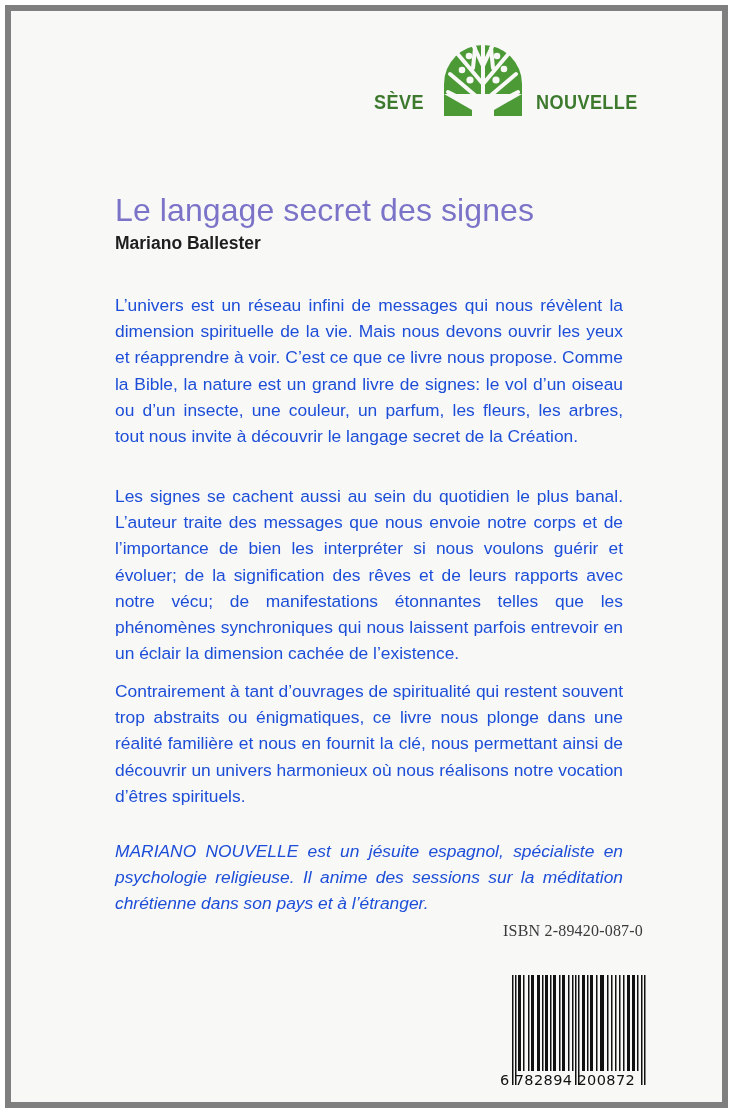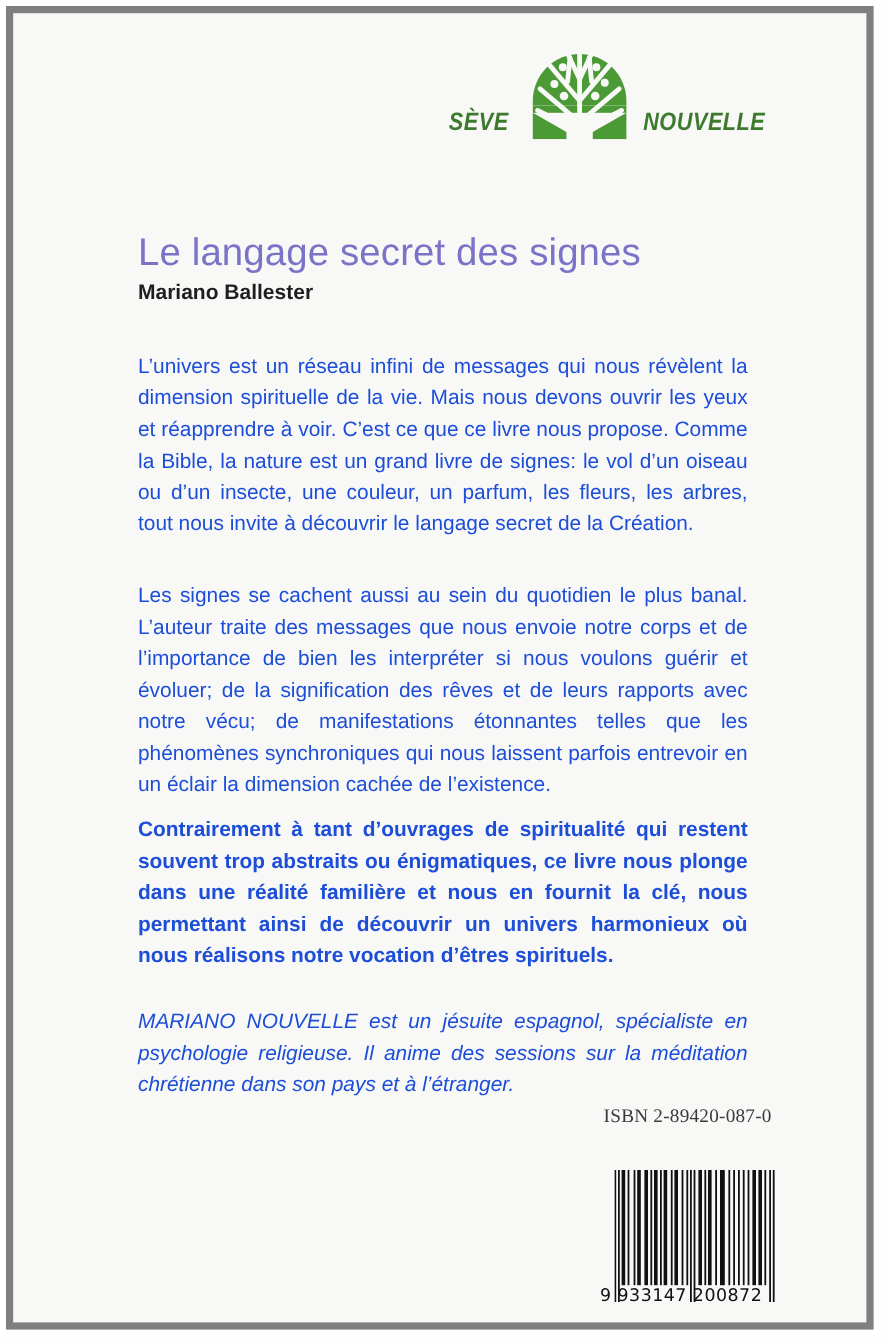--- a/index.html
+++ b/index.html
@@ -17,21 +17,21 @@
     box-sizing: border-box;
     border-left: 6px solid #7f7f7f;
     border-top: 6px solid #7f7f7f;
     border-right: 6px solid #7f7f7f;
     border-bottom: 6px solid #7f7f7f;
     background: #f8f8f7;
   }
   .logo {
     position: absolute;
     left: 368px; top: 22px;
-    width: 290px; height: 100px; font-style: italic;
+    width: 290px; height: 100px;
   }
   .logo-word {
     position: absolute;
     top: 68px;
     font-family: "Liberation Sans", sans-serif;
     font-weight: bold;
     font-size: 21px;
     color: #3d7a2e;
     letter-spacing: 0.5px;
     transform: scaleX(0.86);
@@ -64,21 +64,21 @@
     left: 115px;
     width: 508px;
     font-size: 17.4px;
     line-height: 26.2px;
     color: #1d4ed8;
     text-align: justify;
     margin: 0;
   }
   .p1 { top: 292px; }
   .p2 { top: 483px; }
-  .p3 { top: 678px; font-weight: bold; }
+  .p3 { top: 678px; }
   .p4 { top: 838px; font-style: italic; }
   .isbn {
     position: absolute;
     left: 503px; top: 922px;
     font-family: "Liberation Serif", serif;
     font-size: 16px;
     color: #3a3a3a;
     letter-spacing: 0.2px;
   }
   .barcode {
@@ -177,13 +177,13 @@
     <rect x="103" y="0" width="1.5" height="96"></rect>
     <rect x="107" y="0" width="1.5" height="96"></rect>
     <rect x="111" y="0" width="1.5" height="96"></rect>
     <rect x="115" y="0" width="3" height="96"></rect>
     <rect x="120" y="0" width="3" height="96"></rect>
     <rect x="125" y="0" width="1.5" height="96"></rect>
     <rect x="129" y="0" width="1.5" height="110"></rect>
     <rect x="132" y="0" width="1.5" height="110"></rect>
   </g>
 </svg>
-<div class="barcode-digits">9 933147 200872</div>
+<div class="barcode-digits">6 782894 200872</div>
 
 </body></html>

